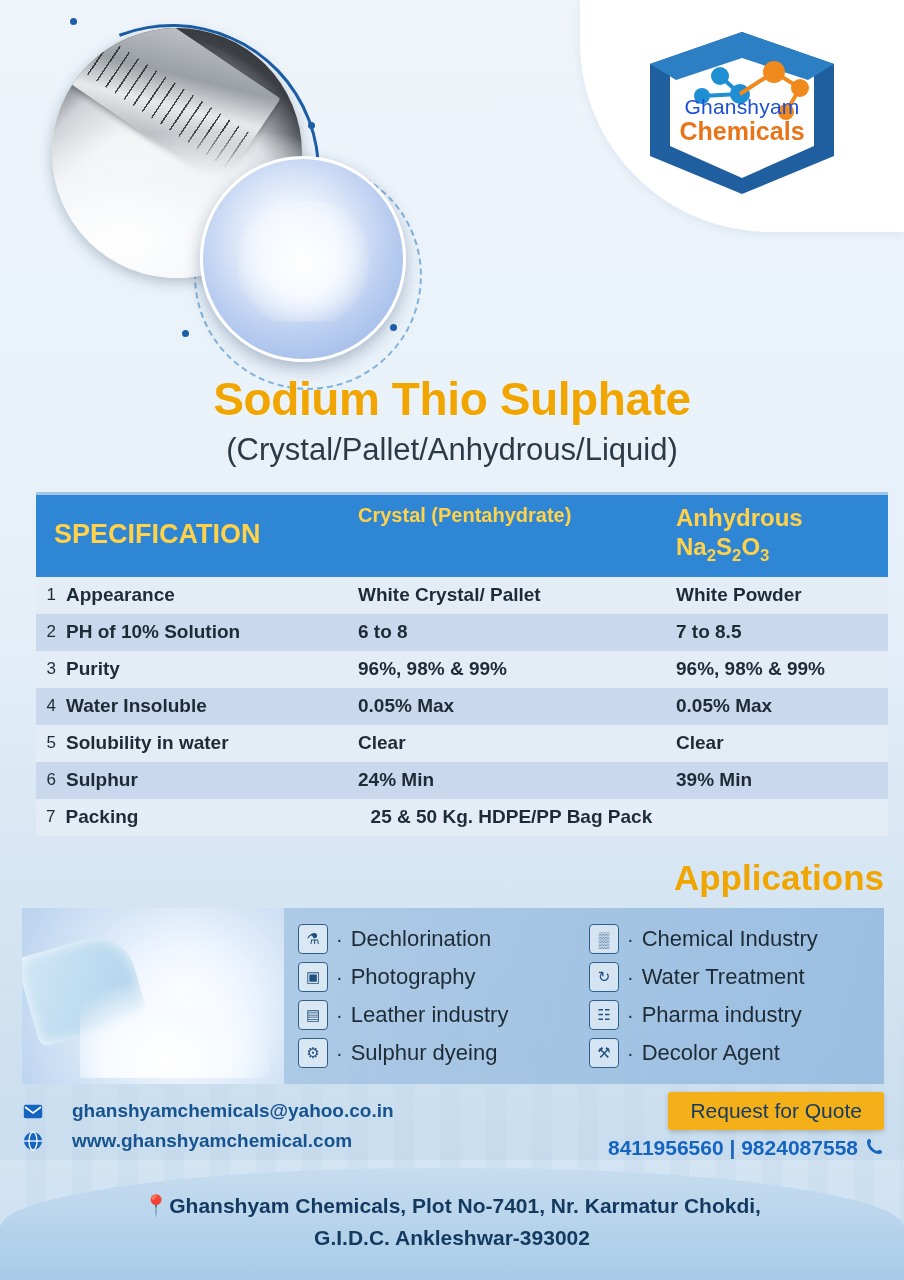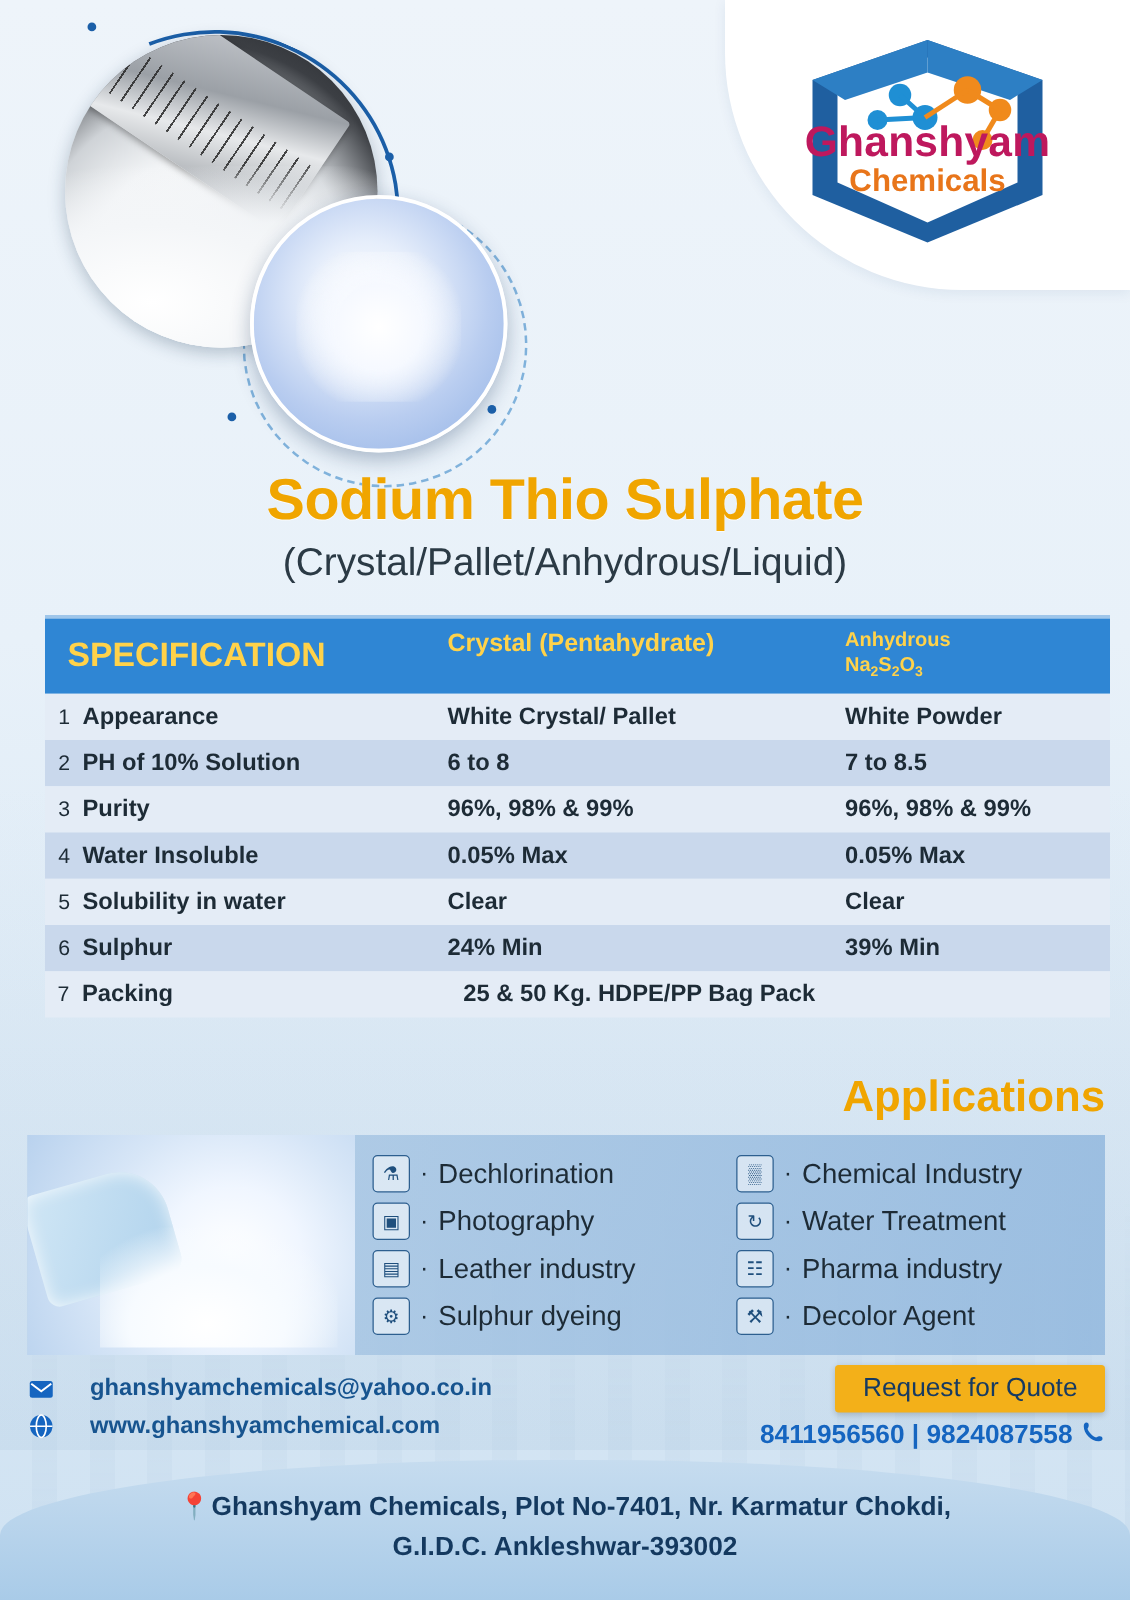--- a/index.html
+++ b/index.html
@@ -114,21 +114,21 @@
   }
   .logo {
     position: absolute; left: 50%; top: 22px; transform: translateX(-50%);
     width: 236px; height: 190px; text-align: center;
   }
   .hex {
     position: absolute; left: 0; top: 6px; width: 236px; height: 176px;
   }
   .logo-text { position: absolute; left: 0; right: 0; top: 74px; }
   .logo-name {
-    font-size: 34px; font-weight: bold; color: #be185d; letter-spacing: .2px;
+    font-size: 21px; font-weight: normal; color: #1d4ed8; letter-spacing: .2px;
     line-height: 1.06;
   }
   .logo-sub { font-size: 25px; font-weight: bold; color: #e8751a; line-height: 1.1; }
 
   
   .title-block { position: absolute; right: 20px; top: 372px; text-align: center; width: 864px; }
   .title {
     font-size: 46px; font-weight: bold; color: #f0a500; letter-spacing: -0.4px;
     text-shadow: 0 1px 0 rgba(255,255,255,.7);
   }
@@ -136,21 +136,21 @@
 
   
   .table-wrap { position: absolute; left: 36px; top: 492px; width: 852px; }
   .thead {
     display: flex; background: #2f86d4; color: #ffffff;
     border-top: 3px solid #9fc6ea;
     padding: 8px 0 10px 0;
   }
   .thead .c1 { width: 322px; padding-left: 18px; font-size: 27px; font-weight: bold; color: #ffd24a; display:flex; align-items:center; }
   .thead .c2 { width: 318px; font-size: 20px; font-weight: bold; color: #ffd24a; line-height: 1.22; }
-  .thead .c3 { width: 212px; font-size: 16px; font-weight: bold; color: #ffd24a; line-height: 1.22; }
+  .thead .c3 { width: 212px; font-size: 24px; font-weight: bold; color: #ffd24a; line-height: 1.22; }
   .trow {
     display: flex; align-items: center; height: 37px;
     font-size: 19px; color: #1d2b36;
   }
   .trow.alt { background: #c9d8ec; }
   .trow.plain { background: #e4ecf6; }
   .trow .n { width: 30px; text-align: right; padding-right: 10px; font-size: 17px; color: #1d2b36; }
   .trow .p { width: 292px; font-weight: bold; }
   .trow .v1 { width: 318px; font-weight: bold; }
   .trow .v2 { width: 212px; font-weight: bold; }

